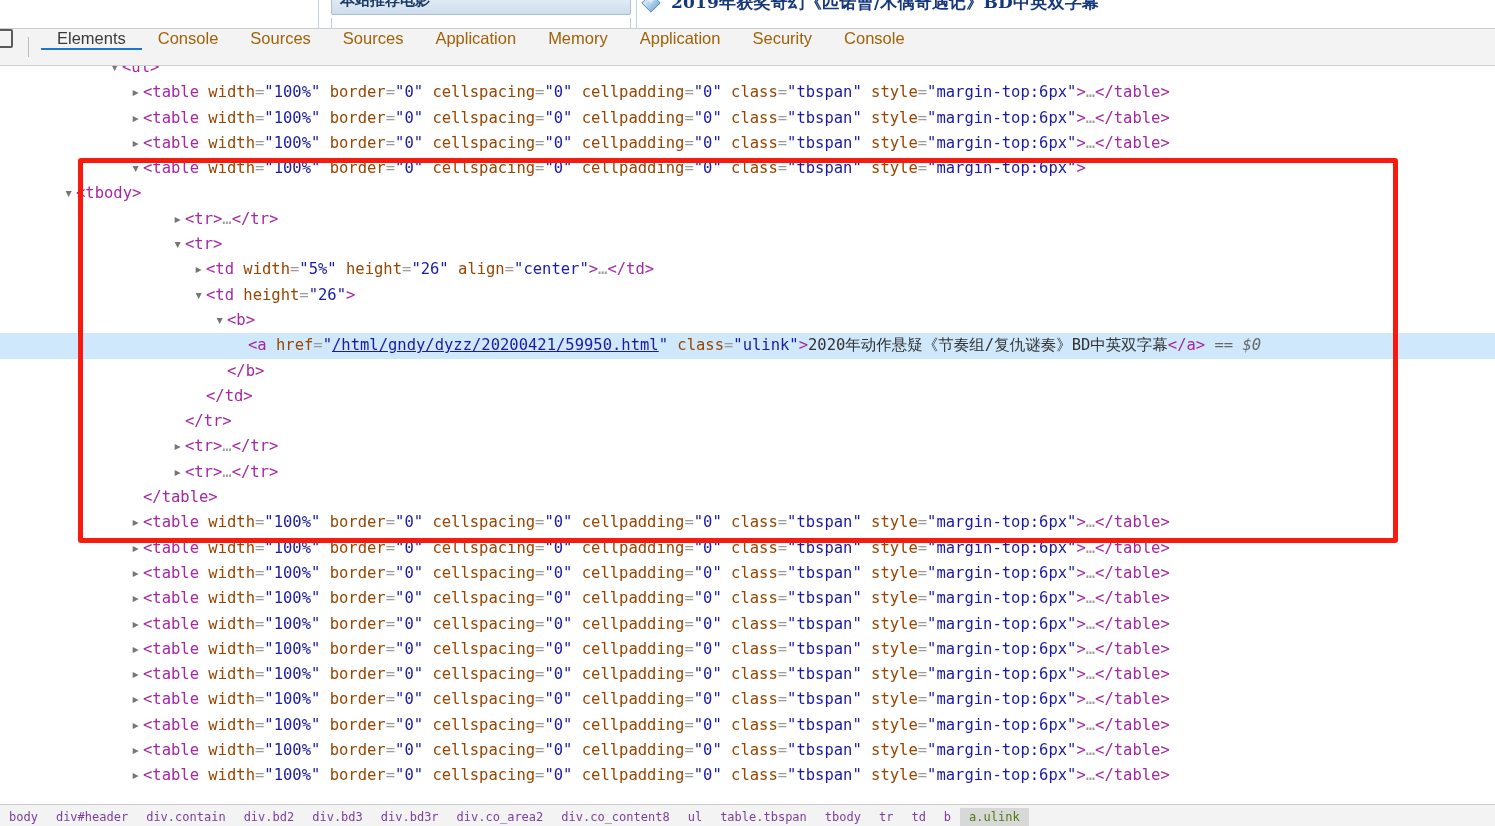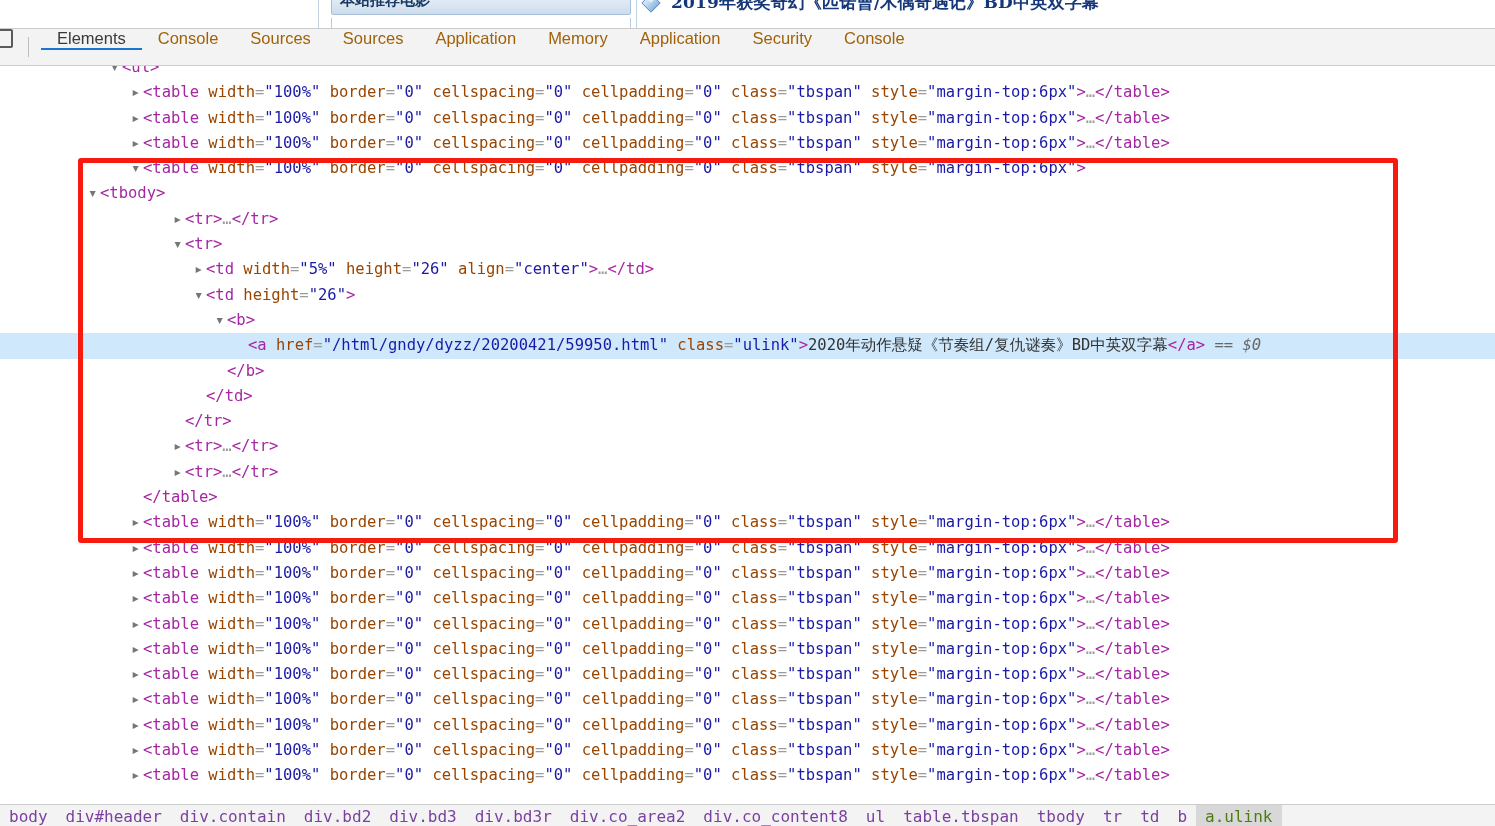--- a/index.html
+++ b/index.html
@@ -94,40 +94,40 @@
   .tw.o::before { content: "\25BE"; }
   .tw.c::before { content: "\25B8"; }
 
   
   .tag   { color: #a626a4; }
   .punc  { color: #9b9b9b; }
   .attr  { color: #994500; }
   .val   { color: #1a1aa6; }
   .txt   { color: #333333; }
   .ell   { color: #9b9b9b; }
-  .lnk   { color: #1a1aa6; }
+  .lnk   { color: #1a1aa6; text-decoration: underline; }
   .sel0  { color: #666666; font-style: italic; }
 
   
   .red-box {
     position: absolute; left: 78px; top: 158px;
     width: 1320px; height: 385px;
     border: 5px solid #f71b0f;
     border-radius: 3px;
     pointer-events: none;
   }
 
   
   .crumb-bar {
     position: absolute; left: 0; bottom: 0;
     width: 1495px; height: 22px;
     background: #f3f3f3; border-top: 1px solid #cdcdcd;
-    display: flex; align-items: flex-start;
+    display: flex; align-items: flex-end;
     font-family: "DejaVu Sans Mono", "Liberation Mono", monospace;
-    font-size: 16px; overflow: hidden;
+    font-size: 12px; overflow: hidden;
   }
   .crumb { padding: 2px 9px; color: #7b3fa0; white-space: nowrap; }
   .crumb.active { background: #d8d8d8; color: #4d7c0f; }
 </style>
 </head>
 <body>
 
 <div class="page-strip">
   <div class="vrule" style="left:318px"></div>
   <div class="rec-box">
@@ -169,21 +169,21 @@
   </div>
 </div>
 
 <div class="dt-panel">
   <div class="tree" id="tree">
       <div class="row" style="padding-left:110px"><span class="tw o"></span><span class="tag">&lt;ul&gt;</span></div>
       <div class="row" style="padding-left:131px"><span class="tw c"></span><span class="tag">&lt;table</span> <span class="attr">width</span><span class="punc">=</span><span class="val">"100%"</span> <span class="attr">border</span><span class="punc">=</span><span class="val">"0"</span> <span class="attr">cellspacing</span><span class="punc">=</span><span class="val">"0"</span> <span class="attr">cellpadding</span><span class="punc">=</span><span class="val">"0"</span> <span class="attr">class</span><span class="punc">=</span><span class="val">"tbspan"</span> <span class="attr">style</span><span class="punc">=</span><span class="val">"margin-top:6px"</span><span class="tag">&gt;</span><span class="ell">…</span><span class="tag">&lt;/table&gt;</span></div>
       <div class="row" style="padding-left:131px"><span class="tw c"></span><span class="tag">&lt;table</span> <span class="attr">width</span><span class="punc">=</span><span class="val">"100%"</span> <span class="attr">border</span><span class="punc">=</span><span class="val">"0"</span> <span class="attr">cellspacing</span><span class="punc">=</span><span class="val">"0"</span> <span class="attr">cellpadding</span><span class="punc">=</span><span class="val">"0"</span> <span class="attr">class</span><span class="punc">=</span><span class="val">"tbspan"</span> <span class="attr">style</span><span class="punc">=</span><span class="val">"margin-top:6px"</span><span class="tag">&gt;</span><span class="ell">…</span><span class="tag">&lt;/table&gt;</span></div>
       <div class="row" style="padding-left:131px"><span class="tw c"></span><span class="tag">&lt;table</span> <span class="attr">width</span><span class="punc">=</span><span class="val">"100%"</span> <span class="attr">border</span><span class="punc">=</span><span class="val">"0"</span> <span class="attr">cellspacing</span><span class="punc">=</span><span class="val">"0"</span> <span class="attr">cellpadding</span><span class="punc">=</span><span class="val">"0"</span> <span class="attr">class</span><span class="punc">=</span><span class="val">"tbspan"</span> <span class="attr">style</span><span class="punc">=</span><span class="val">"margin-top:6px"</span><span class="tag">&gt;</span><span class="ell">…</span><span class="tag">&lt;/table&gt;</span></div>
       <div class="row" style="padding-left:131px"><span class="tw o"></span><span class="tag">&lt;table</span> <span class="attr">width</span><span class="punc">=</span><span class="val">"100%"</span> <span class="attr">border</span><span class="punc">=</span><span class="val">"0"</span> <span class="attr">cellspacing</span><span class="punc">=</span><span class="val">"0"</span> <span class="attr">cellpadding</span><span class="punc">=</span><span class="val">"0"</span> <span class="attr">class</span><span class="punc">=</span><span class="val">"tbspan"</span> <span class="attr">style</span><span class="punc">=</span><span class="val">"margin-top:6px"</span><span class="tag">&gt;</span></div>
-      <div class="row" style="padding-left:88px"><span class="tw o"></span><span class="tag">&lt;tbody&gt;</span></div>
+      <div class="row" style="padding-left:64px"><span class="tw o"></span><span class="tag">&lt;tbody&gt;</span></div>
       <div class="row" style="padding-left:173px"><span class="tw c"></span><span class="tag">&lt;tr&gt;</span><span class="ell">…</span><span class="tag">&lt;/tr&gt;</span></div>
       <div class="row" style="padding-left:173px"><span class="tw o"></span><span class="tag">&lt;tr&gt;</span></div>
       <div class="row" style="padding-left:194px"><span class="tw c"></span><span class="tag">&lt;td</span> <span class="attr">width</span><span class="punc">=</span><span class="val">"5%"</span> <span class="attr">height</span><span class="punc">=</span><span class="val">"26"</span> <span class="attr">align</span><span class="punc">=</span><span class="val">"center"</span><span class="tag">&gt;</span><span class="ell">…</span><span class="tag">&lt;/td&gt;</span></div>
       <div class="row" style="padding-left:194px"><span class="tw o"></span><span class="tag">&lt;td</span> <span class="attr">height</span><span class="punc">=</span><span class="val">"26"</span><span class="tag">&gt;</span></div>
       <div class="row" style="padding-left:215px"><span class="tw o"></span><span class="tag">&lt;b&gt;</span></div>
       <div class="row sel" style="padding-left:236px"><span class="tw"></span><span class="tag">&lt;a</span> <span class="attr">href</span><span class="punc">=</span><span class="val">"<span class="lnk">/html/gndy/dyzz/20200421/59950.html</span>"</span> <span class="attr">class</span><span class="punc">=</span><span class="val">"ulink"</span><span class="tag">&gt;</span><span class="txt">2020年动作悬疑《节奏组/复仇谜奏》BD中英双字幕</span><span class="tag">&lt;/a&gt;</span> <span class="sel0">== $0</span></div>
       <div class="row" style="padding-left:215px"><span class="tw"></span><span class="tag">&lt;/b&gt;</span></div>
       <div class="row" style="padding-left:194px"><span class="tw"></span><span class="tag">&lt;/td&gt;</span></div>
       <div class="row" style="padding-left:173px"><span class="tw"></span><span class="tag">&lt;/tr&gt;</span></div>
       <div class="row" style="padding-left:173px"><span class="tw c"></span><span class="tag">&lt;tr&gt;</span><span class="ell">…</span><span class="tag">&lt;/tr&gt;</span></div>

